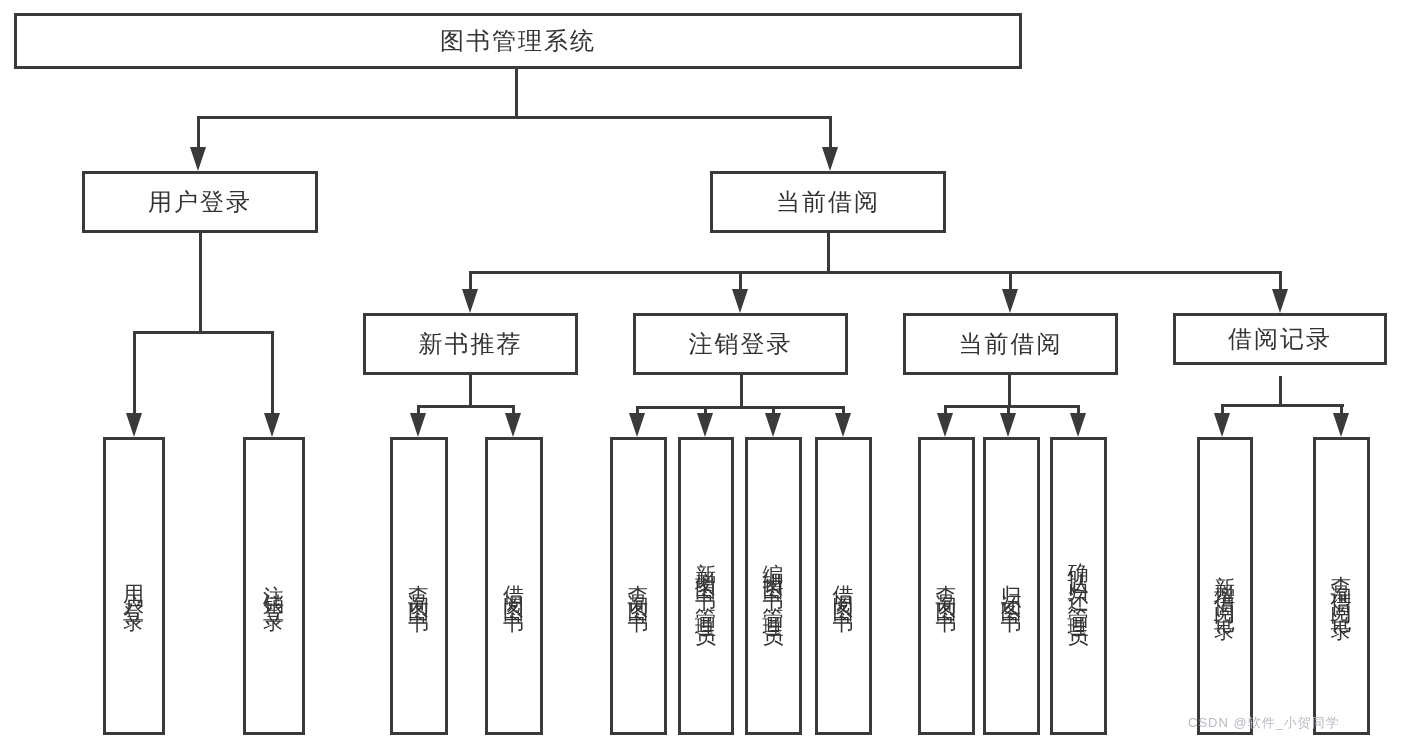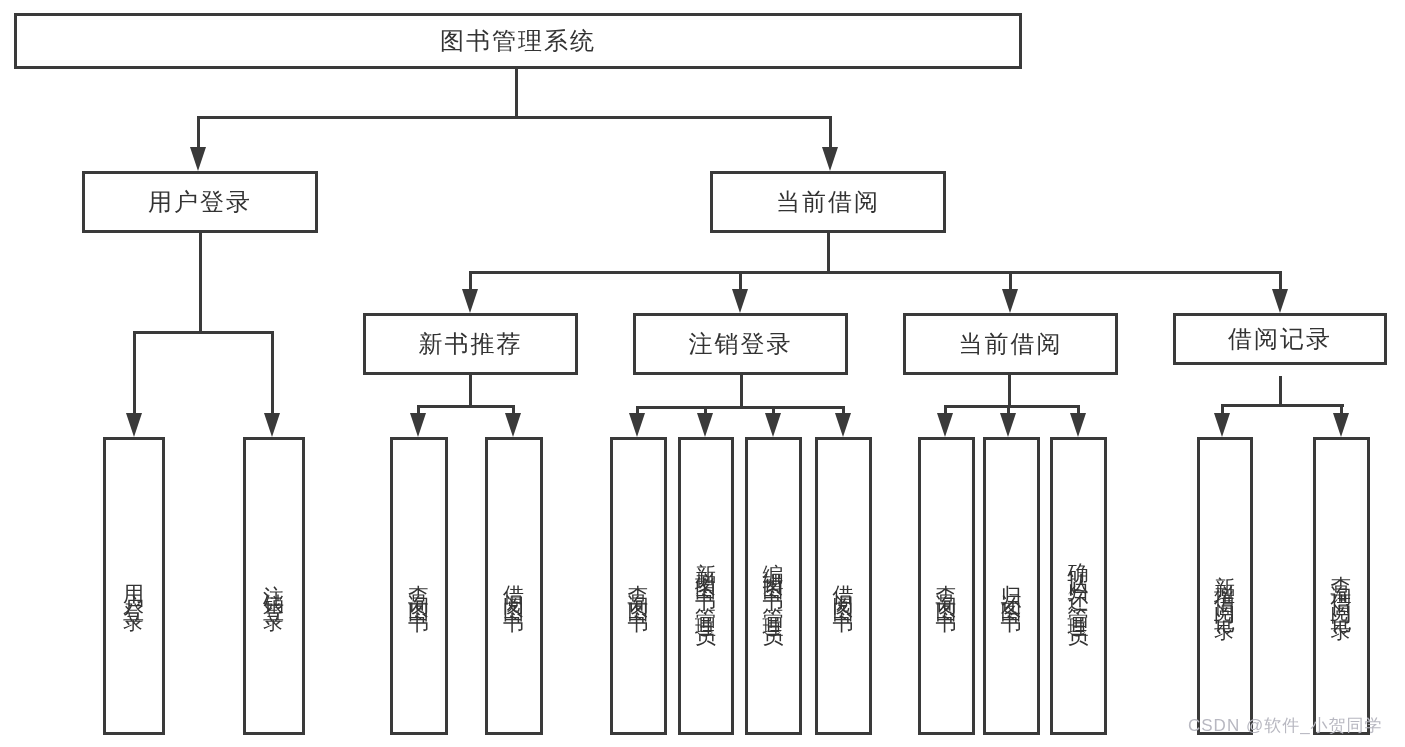--- a/index.html
+++ b/index.html
@@ -17,21 +17,21 @@
     font-size:21px;color:#333333;letter-spacing:9px;line-height:1;
   }
   .vline{position:absolute;width:3px;background:#3a3a3a;}
   .hline{position:absolute;height:3px;background:#3a3a3a;}
   .ahead{
     position:absolute;width:0;height:0;
     border-left:8px solid transparent;border-right:8px solid transparent;
     border-top:24px solid #3a3a3a;
   }
   .watermark{
-    position:absolute;font-size:17px;color:#b8b8c1;letter-spacing:1px;white-space:nowrap;
+    position:absolute;font-size:13px;color:#b8b8c1;letter-spacing:1px;white-space:nowrap;
   }
 </style>
 </head>
 <body>
 
 <div class="stage">
 
   <div class="box" style="left:14px;top:13px;width:1008px;height:56px;">
     <span class="hlabel">图书管理系统</span>
   </div>

